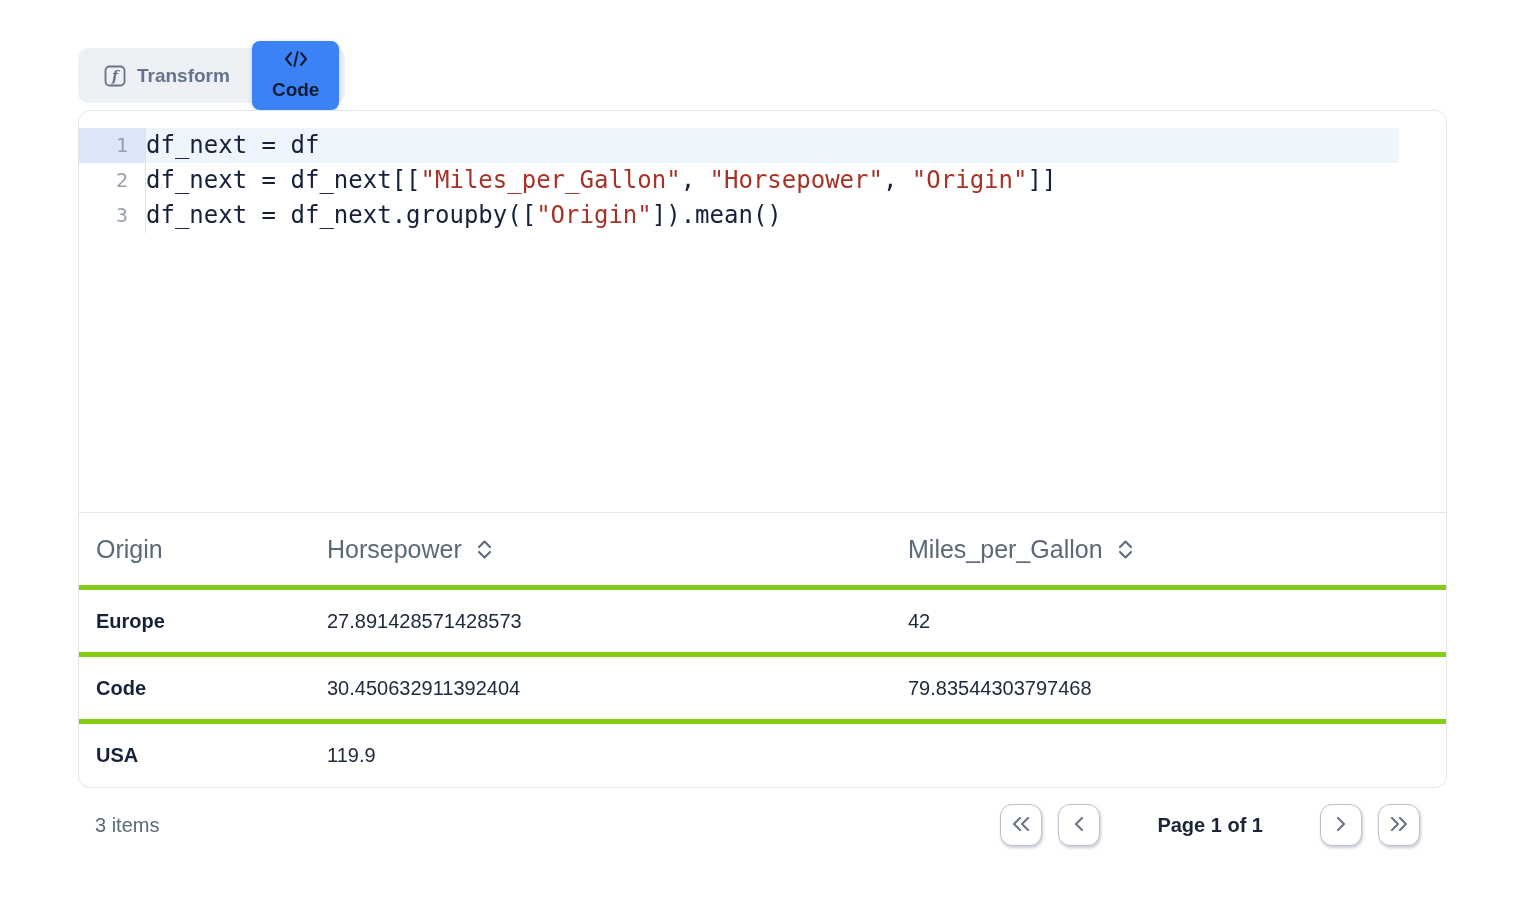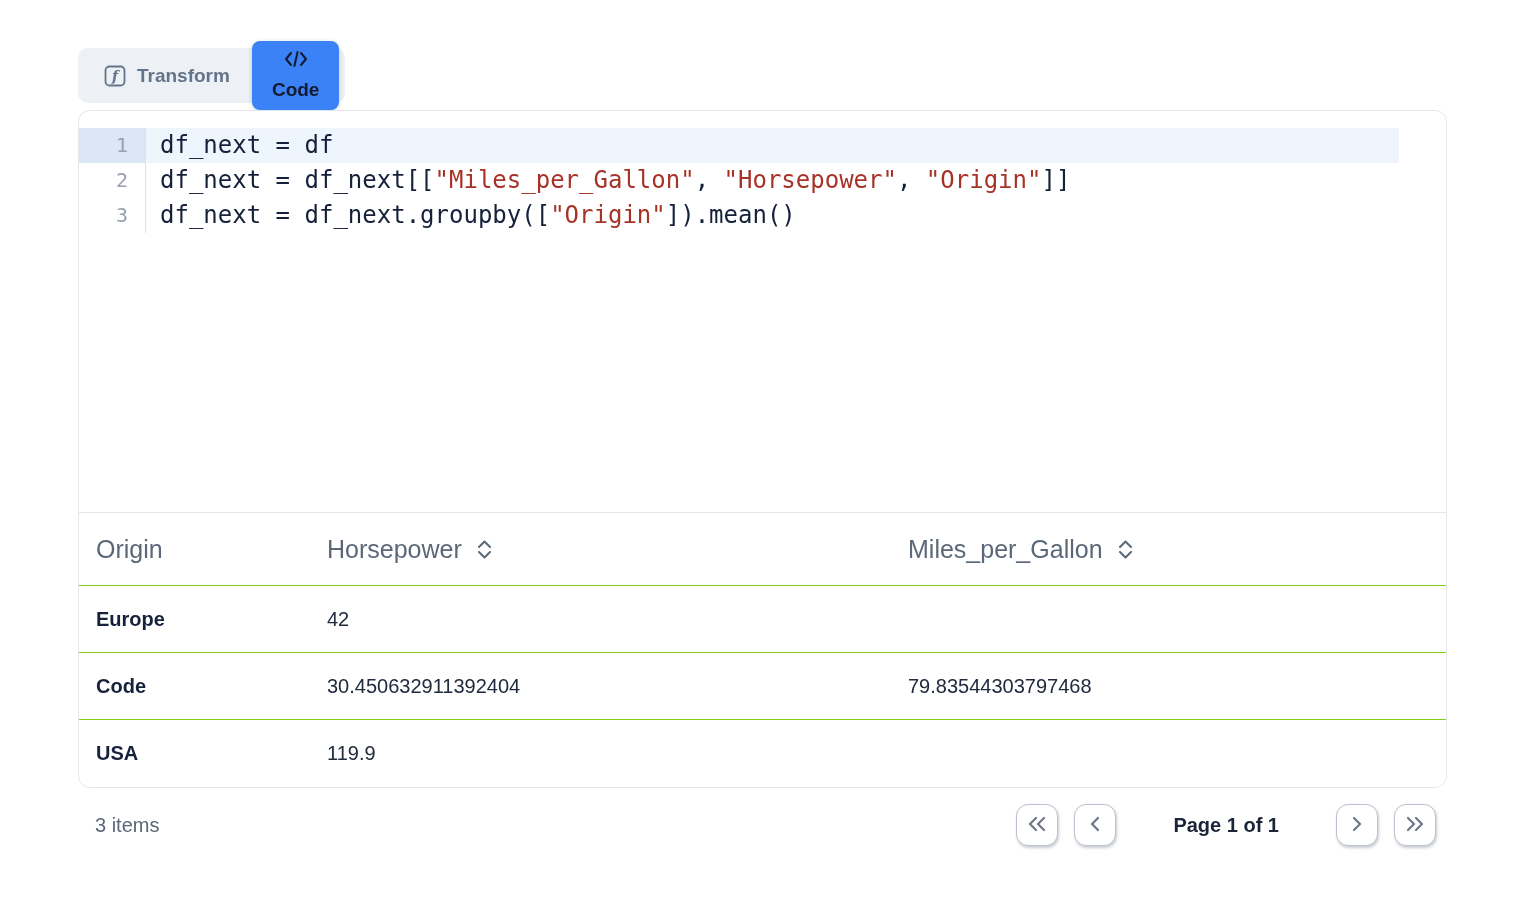--- a/index.html
+++ b/index.html
@@ -40,46 +40,46 @@
     display:flex; height:35px;
     font-family:"DejaVu Sans Mono", monospace; font-size:24px; line-height:35px;
     color:#15203a; white-space:pre;
   }
   .gutter {
     width:67px; flex:0 0 67px; text-align:right; padding-right:17px;
     border-right:1px solid #dde2ea; color:#98a1ad;
     font-size:20px; line-height:35px; user-select:none;
     font-family:"DejaVu Sans Mono", monospace;
   }
-  .code-text { flex:1; padding-left:14px; margin-right:47px; }
+  .code-text { flex:1; margin-right:47px; }
   .code-line.active .gutter { background:#dbe7f7; }
   .code-line.active .code-text { background:#eef5fc; }
   .tok-string { color:#a73328; }
   .tok-code { color:#15203a; }
 
   
   .tbl-header {
     display:grid; grid-template-columns:231px 581px auto;
     align-items:center; height:73px; padding-left:17px;
     border-top:1px solid #e2e7ee;
     color:#5b6878; font-size:25px;
   }
   .th { display:flex; align-items:center; gap:15px; cursor:pointer; }
   .sort-icon { display:flex; flex-direction:column; align-items:center; gap:3px; }
   .tbl-row {
     display:grid; grid-template-columns:231px 581px auto;
     align-items:center; height:67px; padding-left:17px;
-    border-top:1px solid #84cc16;
+    border-top:5px solid #84cc16;
     font-size:20px; color:#202b3d;
   }
   .cell-origin { font-weight:700; color:#16213c; }
 
   
   .footer {
-    position:absolute; left:95px; right:80px; top:803px; height:44px;
+    position:absolute; left:95px; right:96px; top:803px; height:44px;
     display:flex; align-items:center; justify-content:space-between;
   }
   .items-count { color:#5b6878; font-size:20px; }
   .pager { display:flex; align-items:center;justify-content:center; }
   .pgbtn {
     width:42px; height:42px; border-radius:12px; background:#ffffff;
     border:1.5px solid #b9c2ce; cursor:pointer;
     display:flex; align-items:center; justify-content:center;
     box-shadow:1px 2px 3px rgba(100,110,130,0.35);
     padding:0;
@@ -148,20 +148,21 @@
           <svg width="15" height="8" viewBox="0 0 15 8" fill="none" stroke="#5b6878" stroke-width="2" stroke-linecap="round" stroke-linejoin="round">
               <polyline points="2,1 7.5,6.5 13,1"></polyline>
             </svg>
         </span>
       </div>
     </div>
 
     <div>
         <div class="tbl-row">
           <div class="cell-origin">Europe</div>
+          <div class="cell-value">27.891428571428573</div>
           <div class="cell-value">42</div>
         </div>
         <div class="tbl-row">
           <div class="cell-origin">Code</div>
           <div class="cell-value">30.450632911392404</div>
           <div class="cell-value">79.83544303797468</div>
         </div>
         <div class="tbl-row">
           <div class="cell-origin">USA</div>
           <div class="cell-value">119.9</div>

